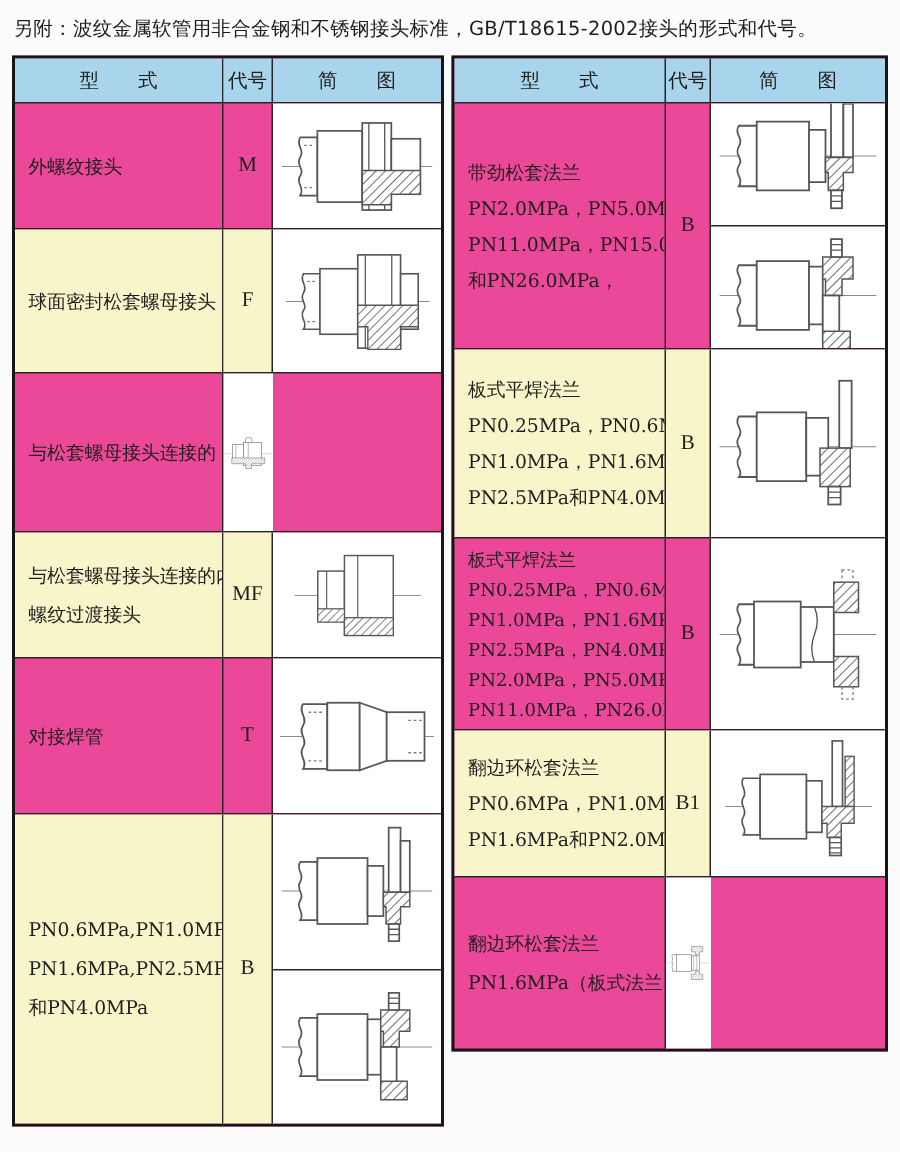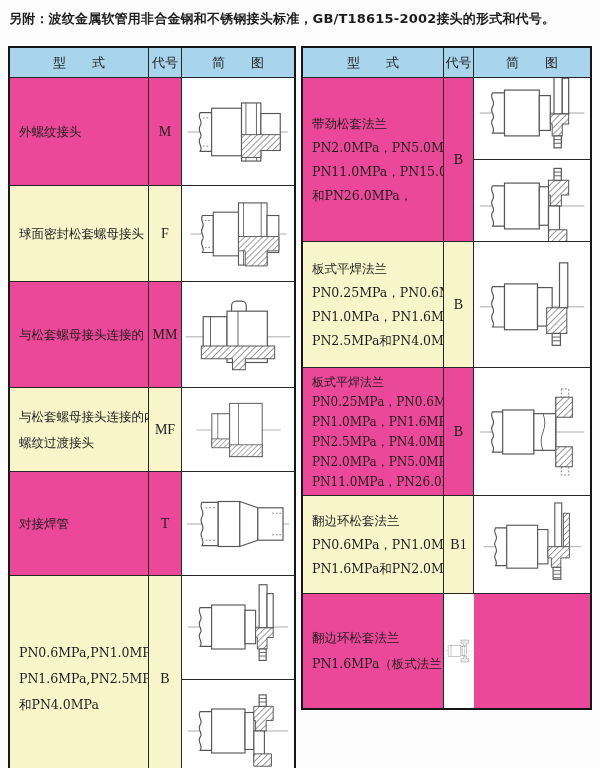--- a/index.html
+++ b/index.html
@@ -1,21 +1,21 @@
 <!DOCTYPE html>
 <html><head>
 <meta charset="utf-8">
 <style>
   html,body{margin:0;padding:0;}
   body{
     width:600px;height:768px;background:#fcfcfc;
     font-family:"DejaVu Sans",sans-serif;color:#1d1d1d;overflow:hidden;
   }
   .page{padding:8px 8px 0 8px;}
-  .doc-title{font-size:13px;font-weight:700;letter-spacing:.2px;margin:2px 0 18px 1px;}
+  .doc-title{font-size:13px;font-weight:400;letter-spacing:.2px;margin:2px 0 9px 1px;}
   .tables{display:flex;gap:5px;align-items:flex-start;}
   .tbl{border:2px solid #161616;background:#ec4899;}
   .tbl-left{width:288px;}
   .tbl-right{width:291px;}
   .tr{display:grid;border-bottom:1.5px solid #262626;box-sizing:border-box;}
   .tr:last-child{border-bottom:none;}
   .tbl-left .tr{grid-template-columns:139px 33px 1fr;}
   .tbl-right .tr{grid-template-columns:141px 30px 1fr;}
   .td{border-right:1.5px solid #262626;box-sizing:border-box;overflow:hidden;}
   .td:last-child{border-right:none;}
@@ -192,21 +192,21 @@
 
   <div class="tables">
 
     <div class="tbl tbl-left">
       <div class="tr head">
         <div class="td">型　　式</div>
         <div class="td">代号</div>
         <div class="td">简　　图</div>
       </div>
 
-      <div class="tr" style="height:108px">
+      <div class="tr" style="height:84px">
         <div class="td type">
           <div class="line">外螺纹接头</div>
         </div>
         <div class="td code">M</div>
         <div class="td diag">
           <svg width="106" height="88" viewBox="0 0 120 100">
               <use href="#d-m"></use>
             </svg>
         </div>
       </div>
@@ -220,21 +220,20 @@
           <svg width="101" height="84" viewBox="0 0 120 100">
               <use href="#d-f"></use>
             </svg>
         </div>
       </div>
 
       <div class="tr" style="height:106px">
         <div class="td type">
           <div class="line">与松套螺母接头连接的</div>
         </div>
-        <div class="td code">MM</div>
         <div class="td diag">
           <svg width="110" height="92" viewBox="0 0 120 100">
               <use href="#d-mm"></use>
             </svg>
         </div>
       </div>
 
       <div class="tr yellow" style="height:84px">
         <div class="td type">
           <div class="line">与松套螺母接头连接的内</div>

